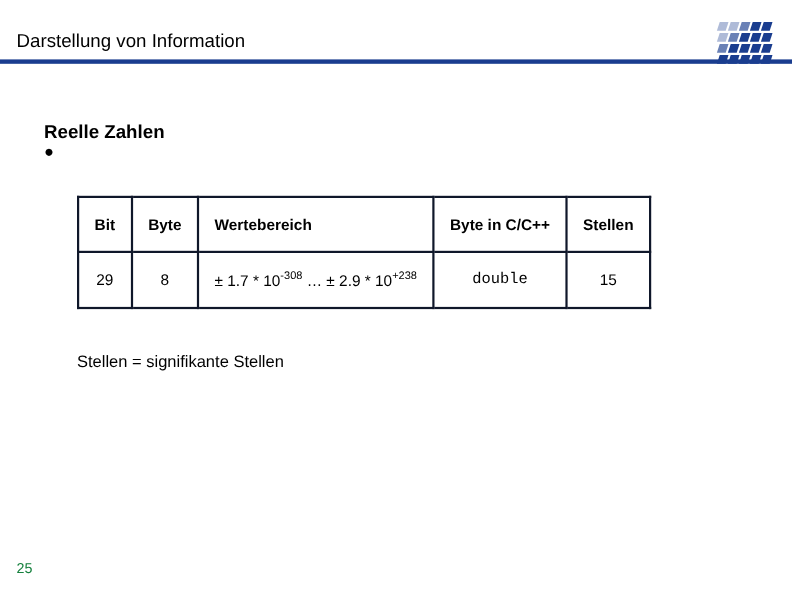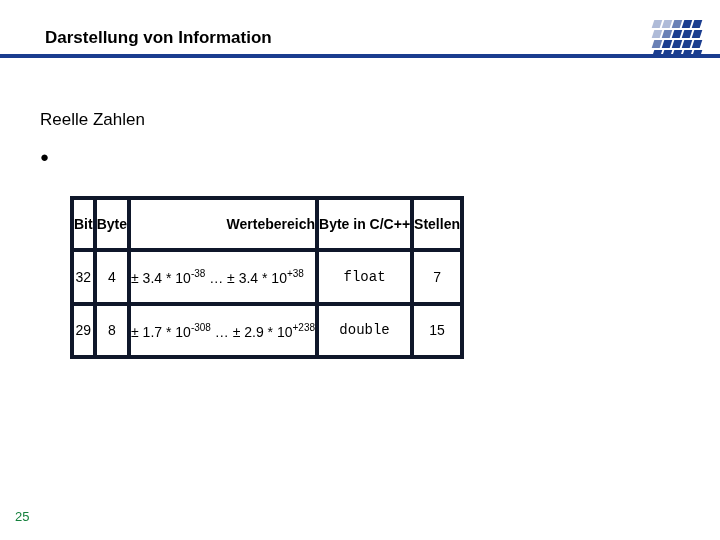--- a/index.html
+++ b/index.html
@@ -32,56 +32,54 @@
     background: #1a3d8f;
     transform: skewX(-18deg);
   }
   .logo-sq.light { opacity: 0.35; }
   .logo-sq.med { opacity: 0.65; }
   .slide-title {
     position: absolute;
     top: 28px;
     left: 15px;
     font-size: 17px;
-    font-weight: bold;
+    font-weight: normal;
     color: #000;
-    margin-left: 30px;
   }
   .content {
     position: absolute;
     top: 110px;
     left: 40px;
     right: 40px;
   }
   .sub-heading {
     font-size: 17px;
-    font-weight: normal;
-    margin-bottom: 18px;
+    font-weight: bold;
   }
   .bullet-row {
     display: flex;
     align-items: flex-start;
     gap: 10px;
     font-size: 15px;
     margin-bottom: 30px;
   }
   .bullet-dot { font-size: 15px; line-height: 1.2; }
   table.data {
     border-collapse: collapse;
     margin-left: 30px;
     margin-bottom: 40px;
   }
   table.data th, table.data td {
-    border: 4px solid #0f172a;
-    padding: 16px 0;
+    border: 2px solid #0f172a;
+    padding: 16px 14px;
     font-size: 14px;
     text-align: left;
     vertical-align: middle;
   }
-  table.data th { font-weight: bold; text-align: right; }
+  table.data th { font-weight: bold; }
   table.data td.center, table.data th.center { text-align: center; }
   .mono { font-family: "Courier New", monospace; font-size: 15px; }
   sup { font-size: 10px; vertical-align: super; }
   .note {
     font-size: 15px;
     margin-left: 30px;
   }
   .footer {
     position: absolute;
     bottom: 16px;
@@ -142,37 +140,29 @@
   <table class="data">
     <tbody>
         <tr>
       <th class="center">Bit</th>
       <th class="center">Byte</th>
       <th>Wertebereich</th>
       <th class="center">Byte in C/C++</th>
       <th class="center">Stellen</th>
     </tr>
     <tr>
-      <td class="center">32</td>
-      <td class="center">4</td>
-      <td>
-        <span>± 3.4 * 10</span><sup>-38</sup><span> … ± 3.4 * 10</span><sup>+38</sup>
-      </td>
-      <td class="center mono">float</td>
-      <td class="center">7</td>
-    </tr>
-    <tr>
       <td class="center">29</td>
       <td class="center">8</td>
       <td>
         <span>± 1.7 * 10</span><sup>-308</sup><span> … ± 2.9 * 10</span><sup>+238</sup>
       </td>
       <td class="center mono">double</td>
       <td class="center">15</td>
     </tr>
   </tbody>
     </table>
 
+  <div class="note">Stellen = signifikante Stellen</div>
 </div>
 
 <div class="footer">
   <span class="page-num">25</span>
 </div>
 
 </body></html>

